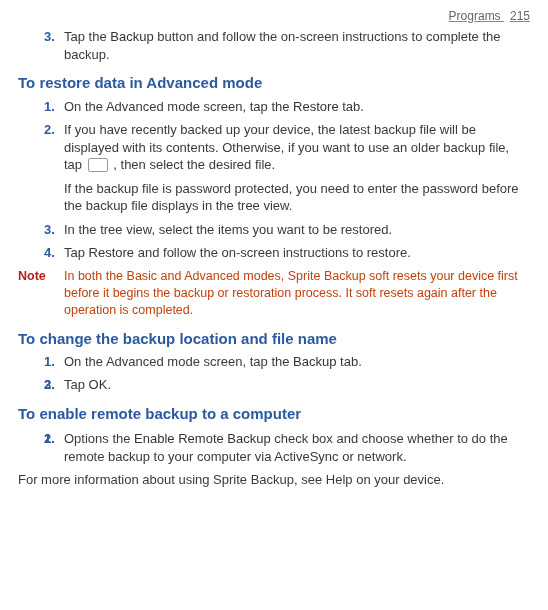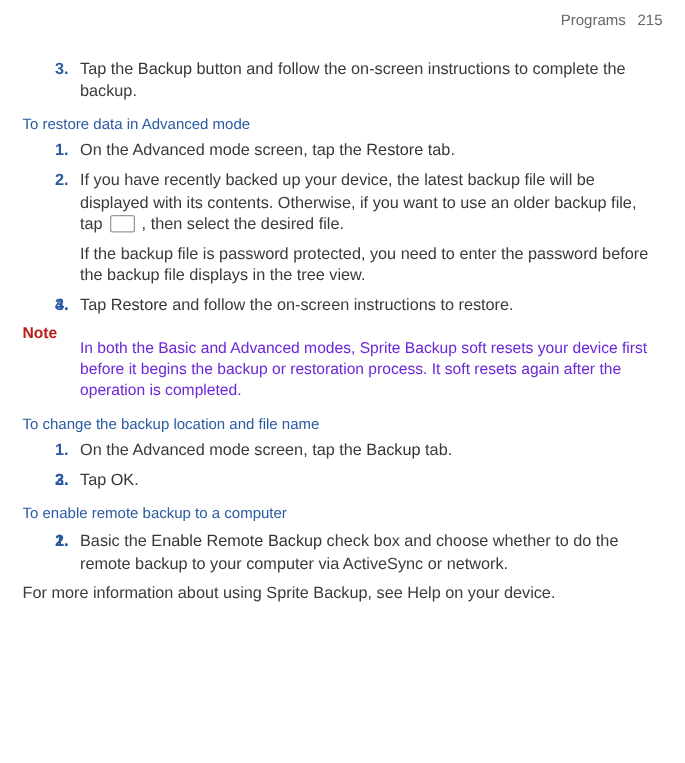--- a/index.html
+++ b/index.html
@@ -11,28 +11,29 @@
     color: #3a3a3a;
     width: 548px;
     height: 610px;
     box-sizing: border-box;
     padding: 8px 18px 8px 18px;
   }
   .header-right {
     text-align: right;
     font-size: 12px;
     color: #888;
-    margin-bottom: 22px;
+    margin-bottom: 4px;
+    text-decoration: underline;
   }
   .header-right .label { color: #666; }
   .header-right .num { color: #666; margin-left: 6px; }
   .section-heading {
     color: #2b5aa0;
-    font-weight: normal;
-    font-size: 12px;
+    font-weight: bold;
+    font-size: 15px;
     margin-top: 10px;
     margin-bottom: 4px;
   }
   ol.num-list {
     list-style: none;
     padding: 0;
     margin: 0 0 0 26px;
   }
   ol.num-list > li {
     margin-bottom: 6px;
@@ -71,25 +72,24 @@
   }
   .note-label {
     color: #b91c1c;
     font-weight: bold;
     font-size: 12.5px;
     width: 46px;
     flex-shrink: 0;
     padding-left: 0;
   }
   .note-body {
-    color: #6d28d9;
+    color: #c2410c;
     font-size: 12.5px;
     flex: 1;
     padding-right: 10px;
-    margin-top: 12px;
   }
   .icon-box {
     display: inline-block;
     width: 20px;
     height: 14px;
     border: 1px solid #999;
     border-radius: 2px;
     vertical-align: middle;
     margin: 0 2px;
     box-sizing: border-box;
@@ -137,20 +137,21 @@
   </li>
   <li>
     <span class="marker">2.</span>
     <span>
       <span>If you have recently backed up your device, the latest backup file will be displayed with its contents. Otherwise, if you want to use an older backup file, tap </span><span class="icon-box"></span><span> , then select the desired file.</span>
     </span>
     <div style="margin-top:6px">If the backup file is password protected, you need to enter the password before the backup file displays in the tree view.</div>
   </li>
   <li>
     <span class="marker">3.</span>
+    <span>In the tree view, select the items you want to be restored.</span>
   </li>
   <li>
     <span class="marker">4.</span>
     <span>
       <span>Tap </span><b>Restore</b><span> and follow the on-screen instructions to restore.</span>
     </span>
   </li>
 </ol>
 
 <div class="note-row">
@@ -178,18 +179,18 @@
 </ol>
 
 <div class="section-heading">To enable remote backup to a computer</div>
 <ol class="num-list">
   <li>
     <span class="marker">1.</span>
   </li>
   <li>
     <span class="marker">2.</span>
     <span>
-      <span>Basic the </span><b>Enable Remote Backup</b><span> check box and choose whether to do the remote backup to your computer via ActiveSync or network.</span>
+      <span>Options the </span><b>Enable Remote Backup</b><span> check box and choose whether to do the remote backup to your computer via ActiveSync or network.</span>
     </span>
   </li>
 </ol>
 
 <div class="closing">For more information about using Sprite Backup, see Help on your device.</div>
 
 </body></html>

